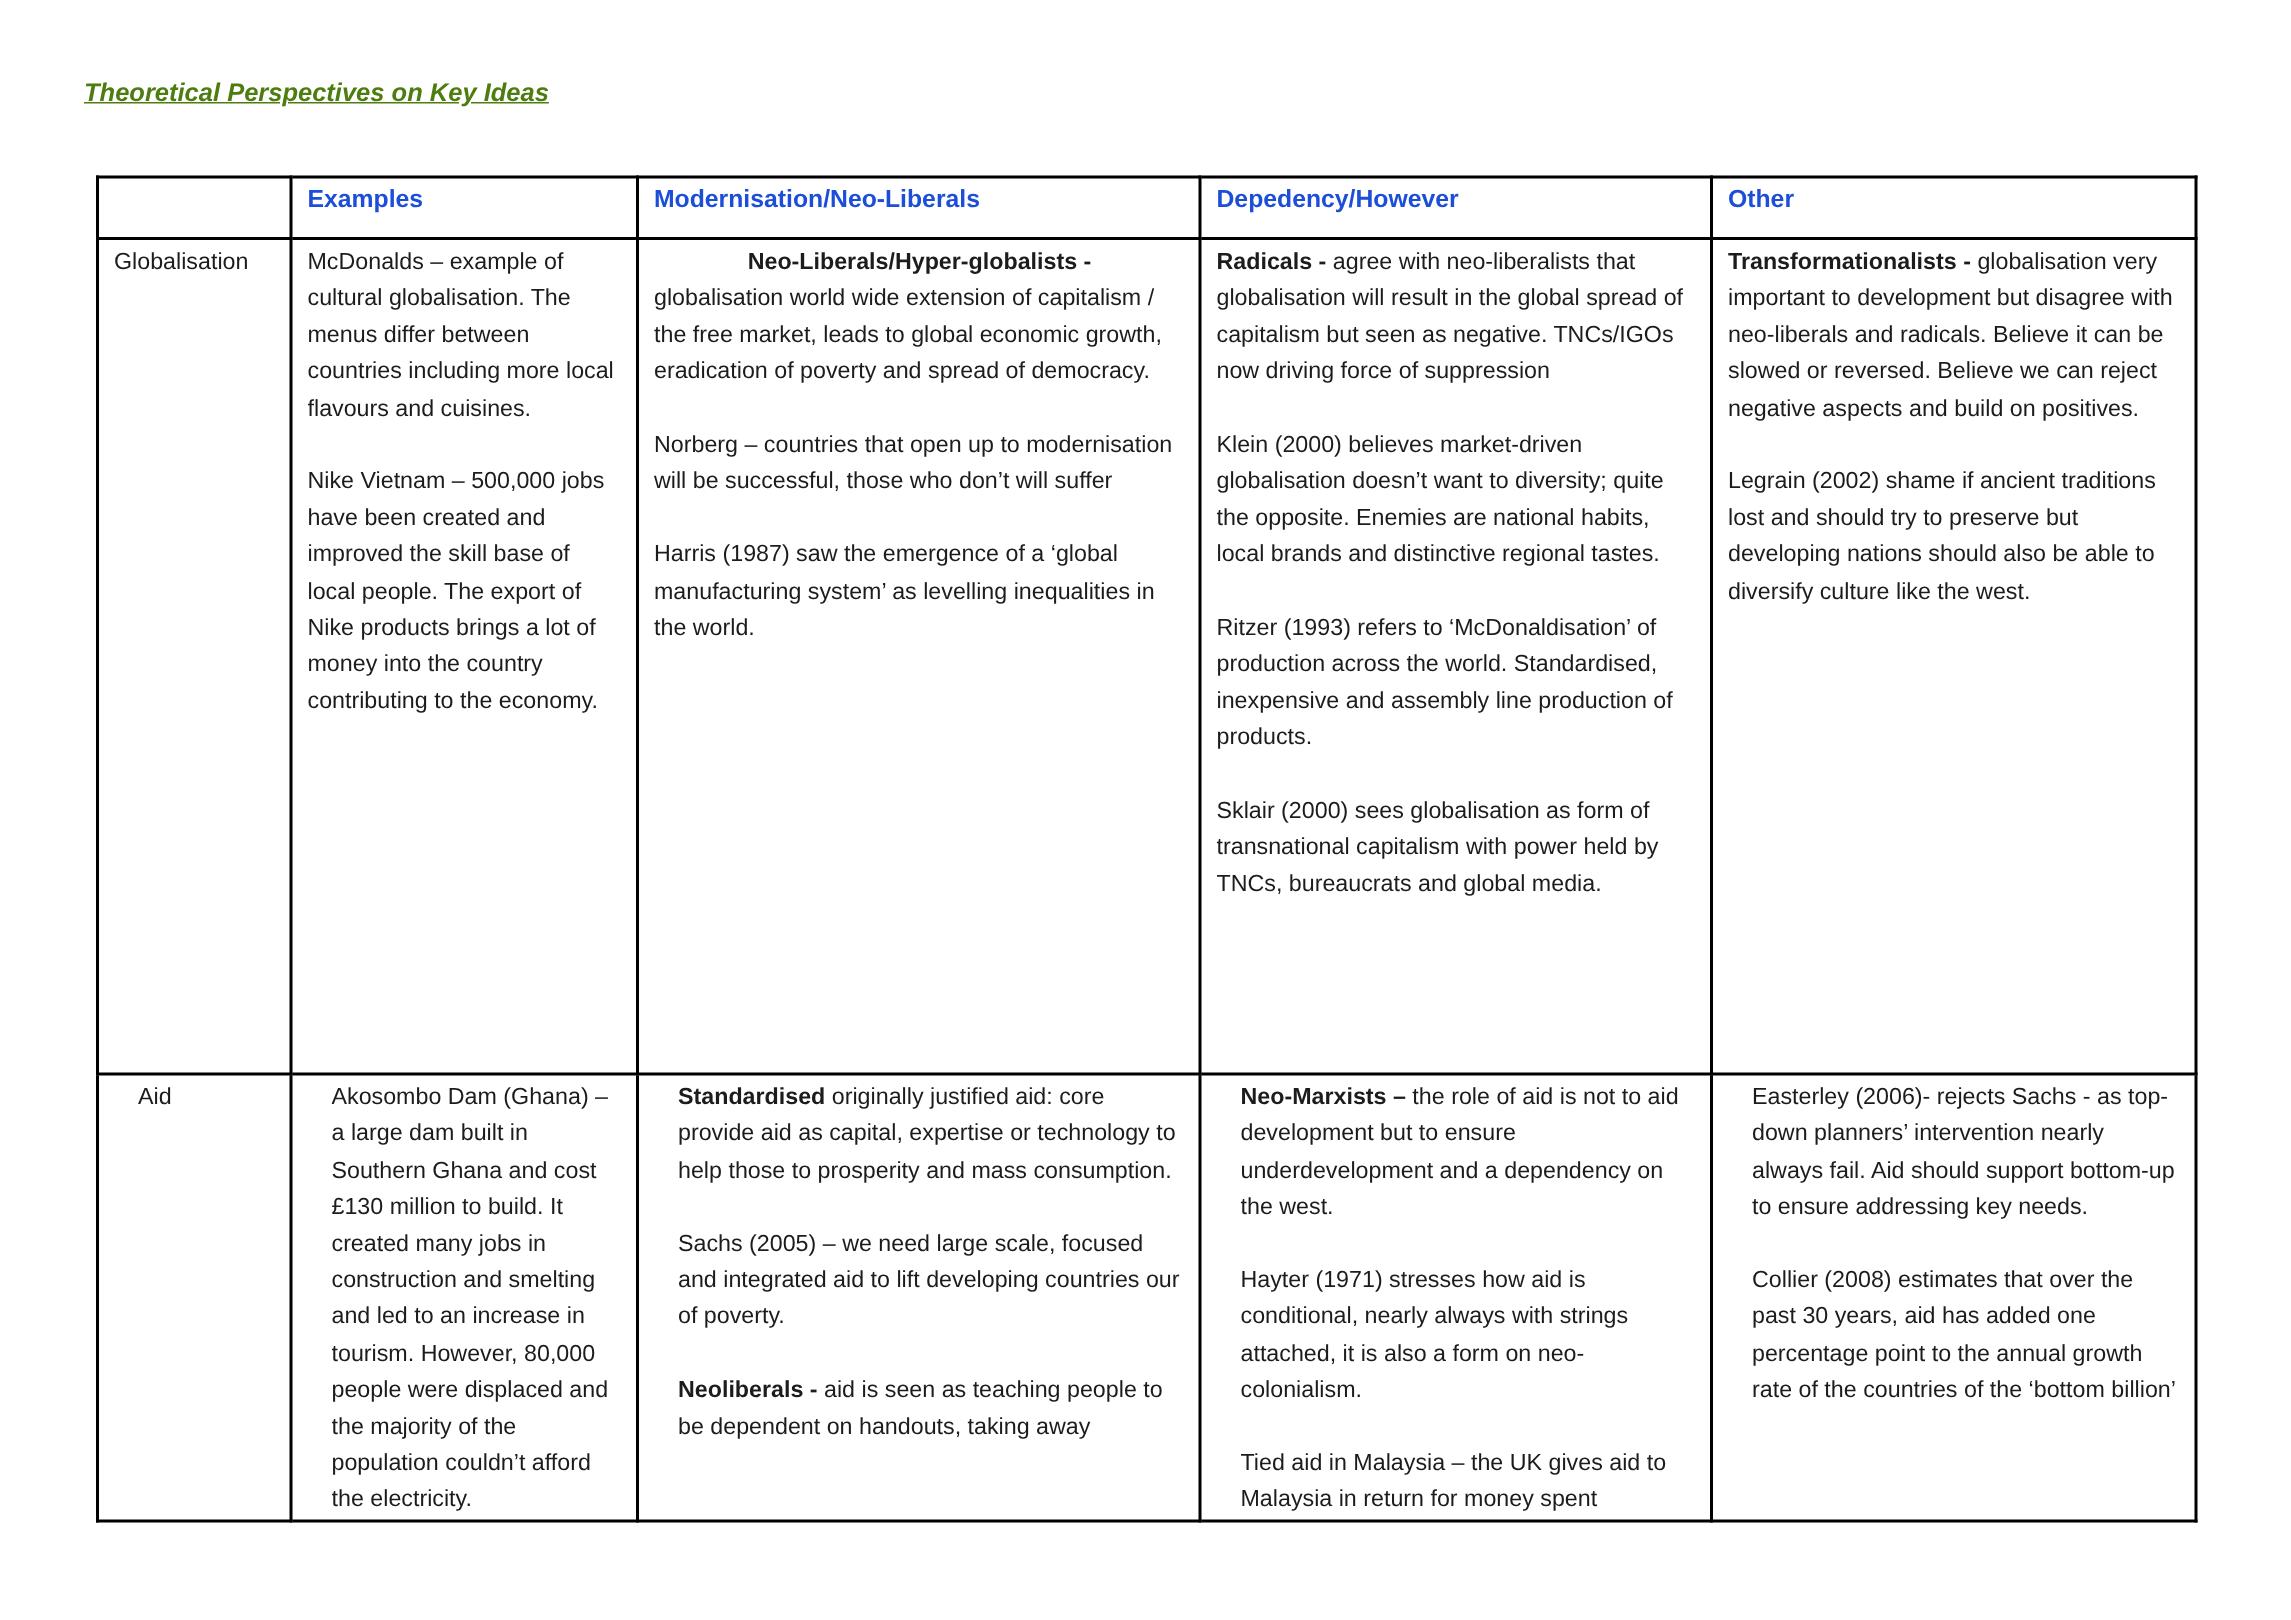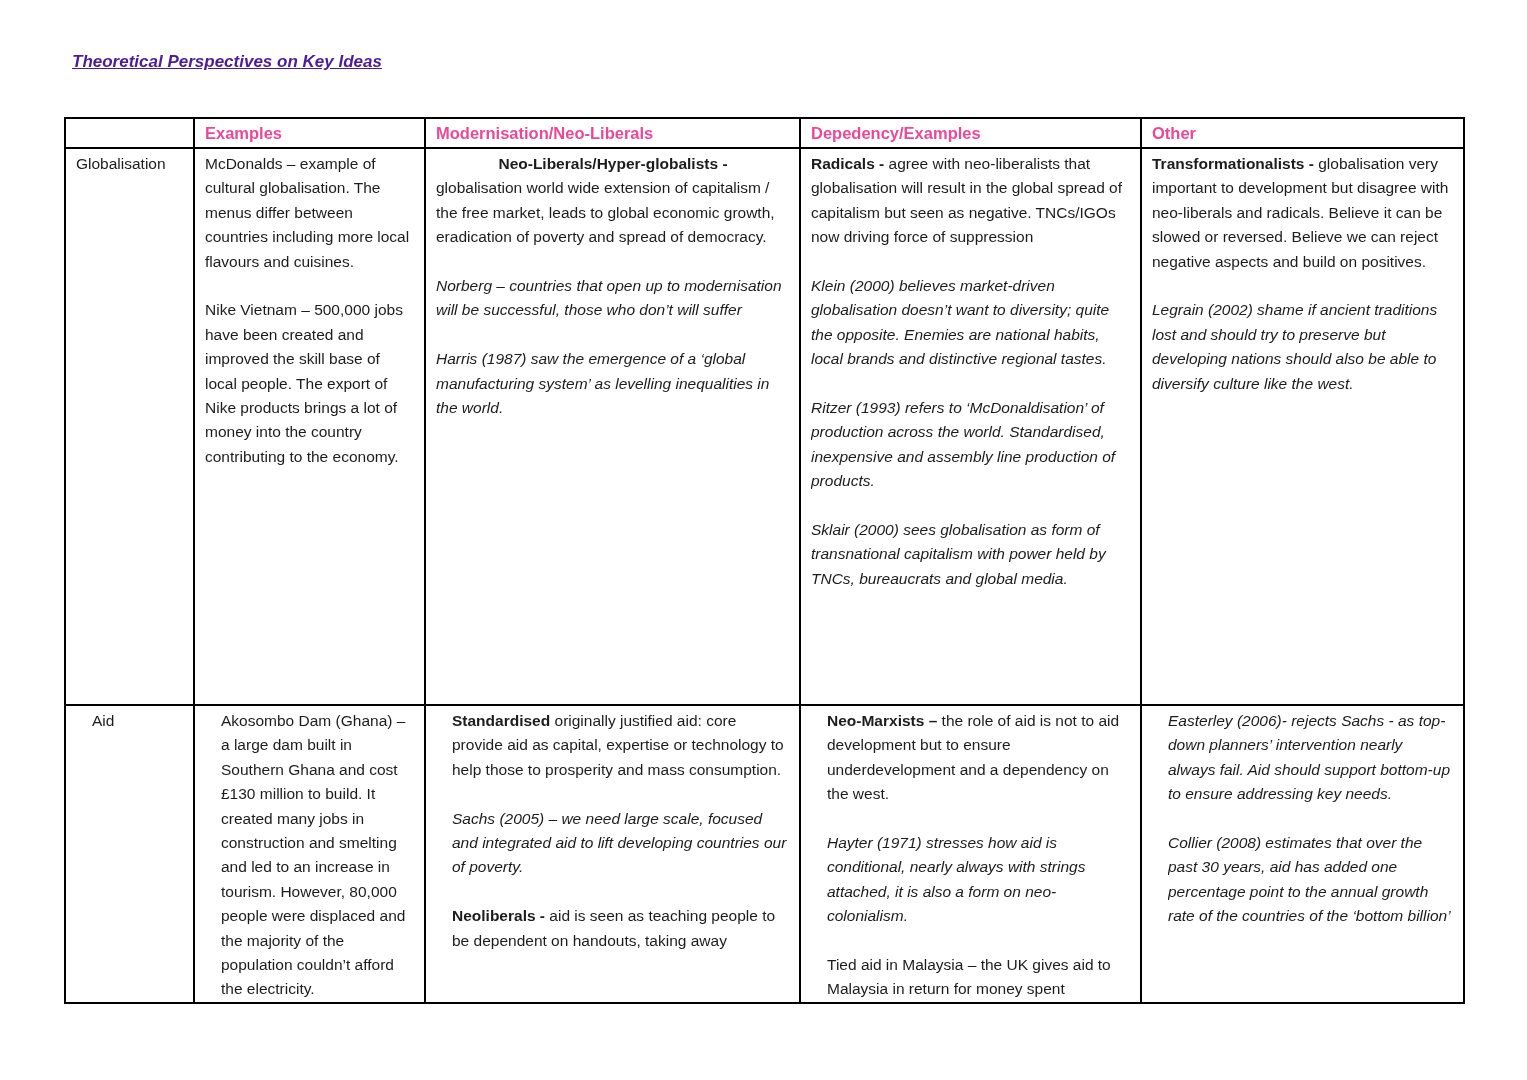--- a/index.html
+++ b/index.html
@@ -7,29 +7,29 @@
     position: relative;
     width: 1527px;
     height: 1080px;
     background: #ffffff;
     overflow: hidden;
     font-family: "Liberation Sans", "DejaVu Sans", sans-serif;
     color: #1c1c1c;
   }
   .title {
     position: absolute;
-    left: 72px;
+    left: 56px;
     top: 53px;
     margin: 0;
     font-size: 17px;
     line-height: 1.1;
     font-weight: bold;
     font-style: italic;
     text-decoration: underline;
-    color: #4c1d95;
+    color: #4d7c0f;
   }
   table.grid {
     position: absolute;
     left: 64px;
     top: 117px;
     width: 1399px;
     border-collapse: collapse;
     table-layout: fixed;
   }
   table.grid th, table.grid td {
@@ -40,30 +40,30 @@
     font-size: 15.5px;
     line-height: 24.4px;
     font-weight: normal;
   }
   table.grid th {
     height: 27px;
     vertical-align: middle;
     font-weight: bold;
     font-size: 16.5px;
     padding-top: 1px;
-    padding-bottom: 0;
-    color: #ec4899;
+    padding-bottom: 11px;
+    color: #1d4ed8;
   }
   tr.row-0 { height: 557px; }
   tr.row-1 { height: 298px; }
   tr.row-0 .clip { height: 546px; overflow: hidden; }
   tr.row-1 .clip { height: 291px; overflow: hidden; margin-left: 16px; }
   .para { margin: 0 0 24.4px 0; }
   .para:last-child { margin-bottom: 0; }
-  .para.italic { font-style: italic; }
+  .para.italic { }
   .lead { font-weight: bold; font-style: normal; }
   .lead-block { display: block; text-align: center; }
 </style>
 </head>
 <body>
 
 <div class="doc">
   <h1 class="title">Theoretical Perspectives on Key Ideas</h1>
   <table class="grid">
     <colgroup>
@@ -71,21 +71,21 @@
       <col style="width:231px">
       <col style="width:375px">
       <col style="width:341px">
       <col style="width:323px">
     </colgroup>
     <thead>
       <tr>
           <th></th>
           <th>Examples</th>
           <th>Modernisation/Neo-Liberals</th>
-          <th>Depedency/Examples</th>
+          <th>Depedency/However</th>
           <th>Other</th>
         </tr>
     </thead>
     <tbody>
         <tr class="row-0">
           <td>
             <div class="clip">Globalisation</div>
           </td>
           <td>
             <div class="clip">

